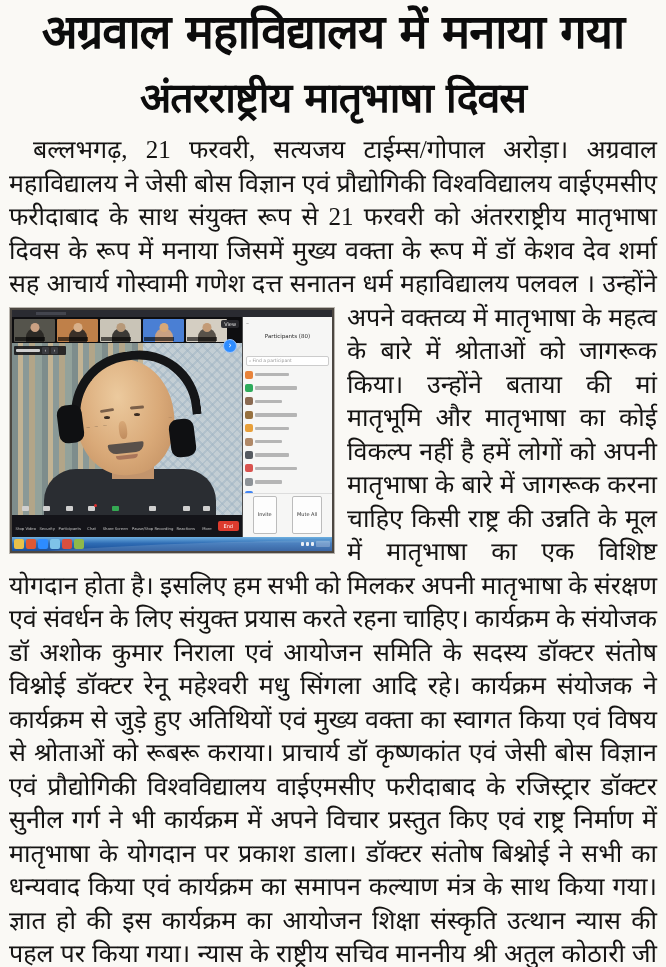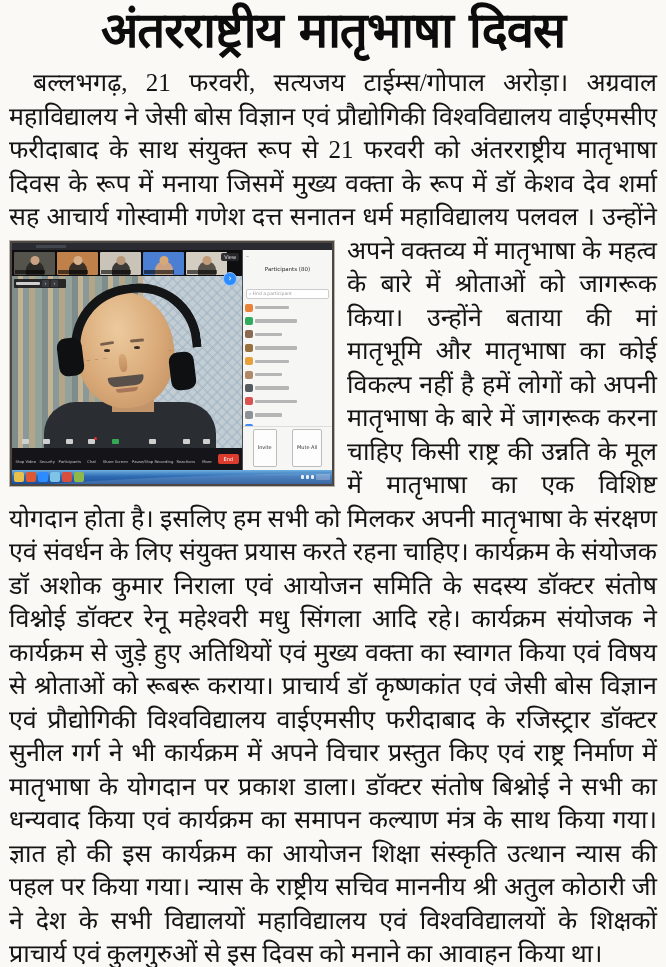--- a/index.html
+++ b/index.html
@@ -2,21 +2,21 @@
 <html lang="hi"><head>
 <meta charset="utf-8">
 <style>
   html,body{margin:0;padding:0;background:#e9e9e6;}
   .page{position:relative;width:666px;height:967px;margin:0 auto;background:#faf9f5;overflow:hidden;
         font-family:"Liberation Serif",serif;}
   
   .headline{padding-top:4px;text-align:center;color:#0c0c0c;
             font-family:"DejaVu Sans",sans-serif;font-weight:800;}
   .headline .l1{font-size:47px;line-height:56px;letter-spacing:-1px;}
-  .headline .l2{font-size:49px;line-height:54px;letter-spacing:-1px;}
+  .headline .l2{font-size:41px;line-height:54px;letter-spacing:-1px;margin-top:11px;}
   
   .article{margin:8px 9px 0 9px;font-size:25px;line-height:33.5px;text-align:justify;
            color:#151413;text-indent:24px;}
   .dateline{font-weight:normal;}
   
   .shot{float:left;width:320px;height:241px;margin:7px 13px 3px 1px;border:2px solid #4c4741;
         background:#111;position:relative;box-shadow:0 0 0 1px #b9b5ae;
         font-family:"DejaVu Sans",sans-serif;text-indent:0;}
   .z-title{height:7px;background:#2a2b31;position:relative;}
   .z-title::before{content:"";position:absolute;left:24px;top:2px;width:30px;height:3px;background:#43454e;}
@@ -93,20 +93,21 @@
   .tray{margin-left:auto;display:flex;align-items:center;gap:2px;z-index:2;}
   .tray i{display:block;width:3px;height:4px;background:#e8eef5;border-radius:1px;}
   .tray .clock{width:14px;height:6px;background:rgba(255,255,255,.25);border-radius:1px;}
 </style>
 </head>
 <body>
 
 <div class="page">
 
   <div class="headline">
+    <div class="l1">अग्रवाल महाविद्यालय में मनाया गया</div>
     <div class="l2">अंतरराष्ट्रीय मातृभाषा दिवस</div>
   </div>
 
   <div class="article">
     <span class="dateline">बल्लभगढ़, 21 फरवरी, सत्यजय टाईम्स/गोपाल अरोड़ा।</span><span> अग्रवाल महाविद्यालय ने जेसी बोस विज्ञान एवं प्रौद्योगिकी विश्वविद्यालय वाईएमसीए फरीदाबाद के साथ संयुक्त रूप से 21 फरवरी को अंतरराष्ट्रीय मातृभाषा दिवस के रूप में मनाया जिसमें मुख्य वक्ता के रूप में डॉ केशव देव शर्मा सह आचार्य गोस्वामी गणेश दत्त सनातन धर्म महाविद्यालय पलवल । उन्होंने अपने वक्तव्य में मातृभाषा के</span>
 
     <span class="shot">
       <span class="z-title" style="display:block"></span>
       <span class="z-row">
         <span class="z-main">

